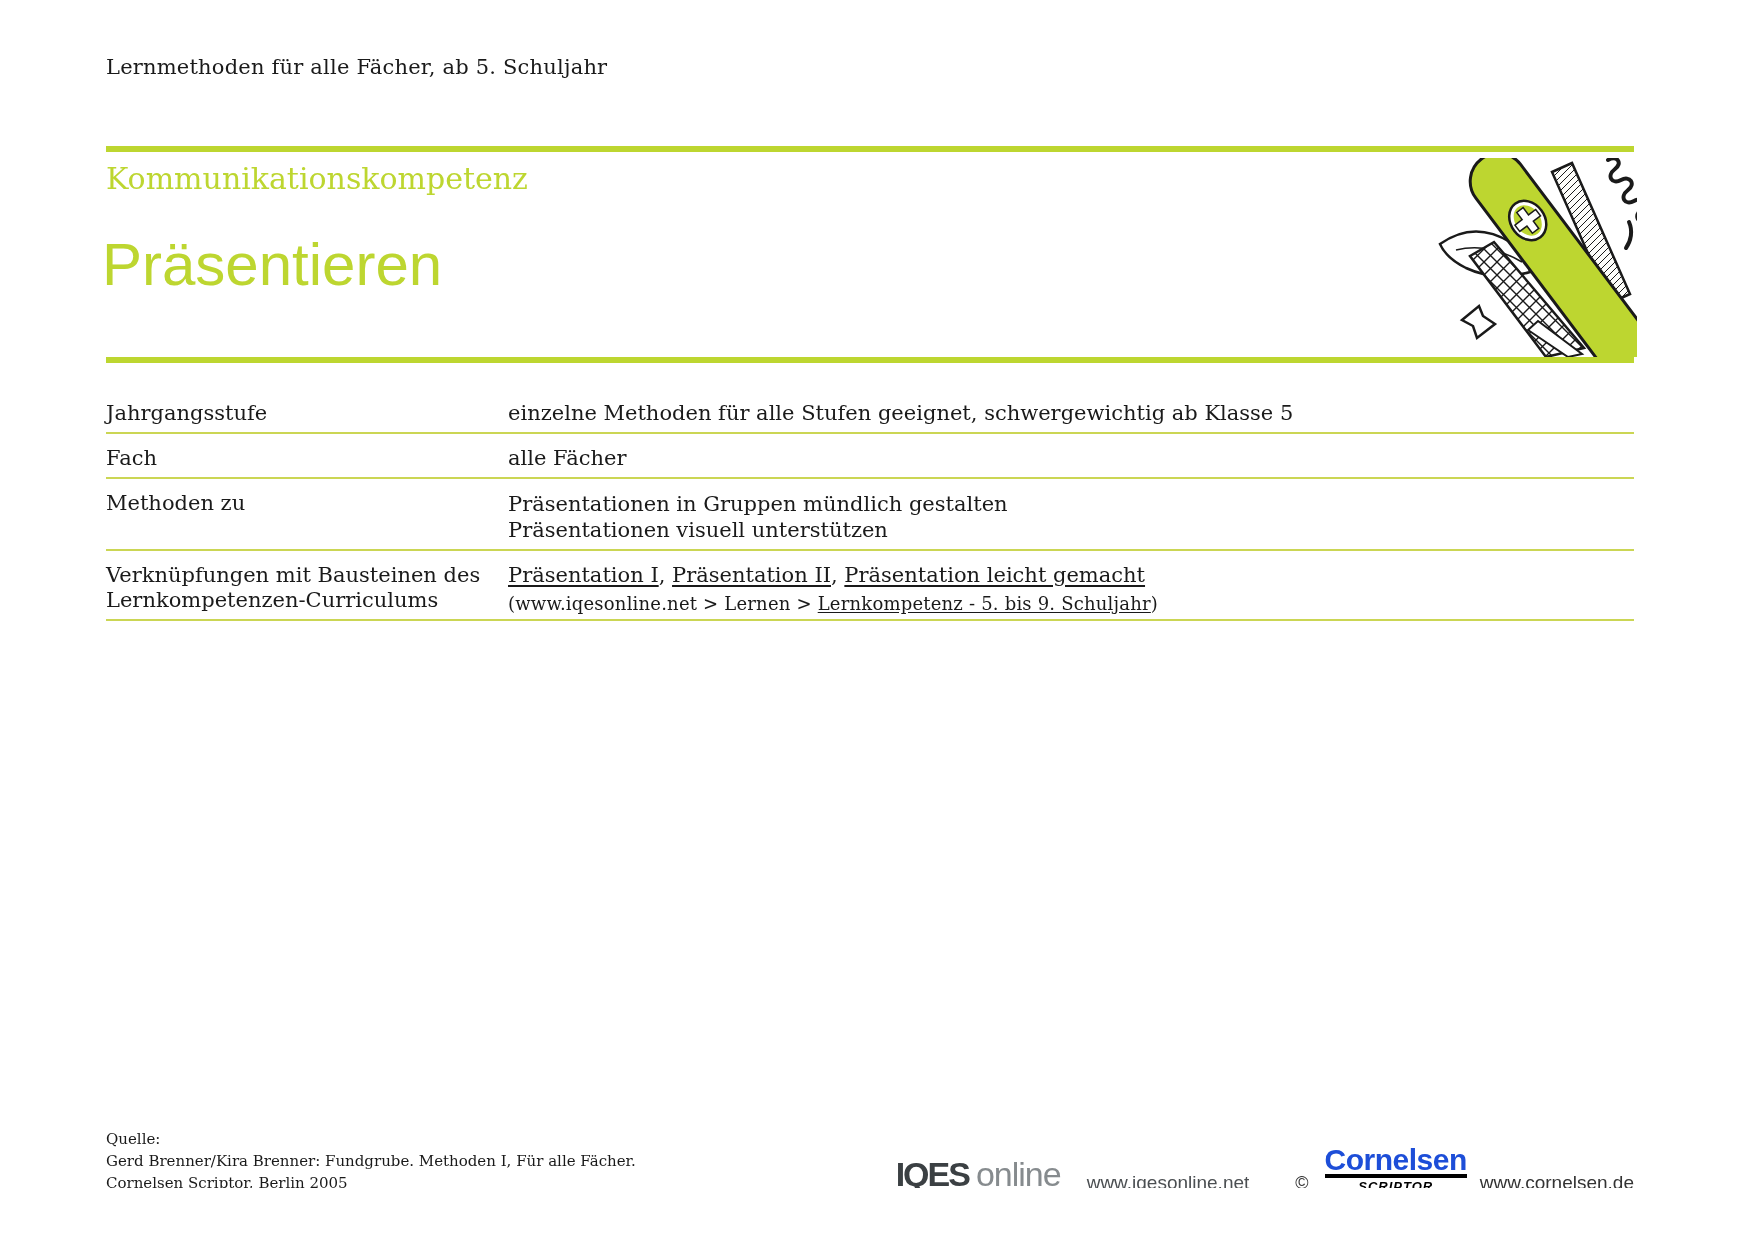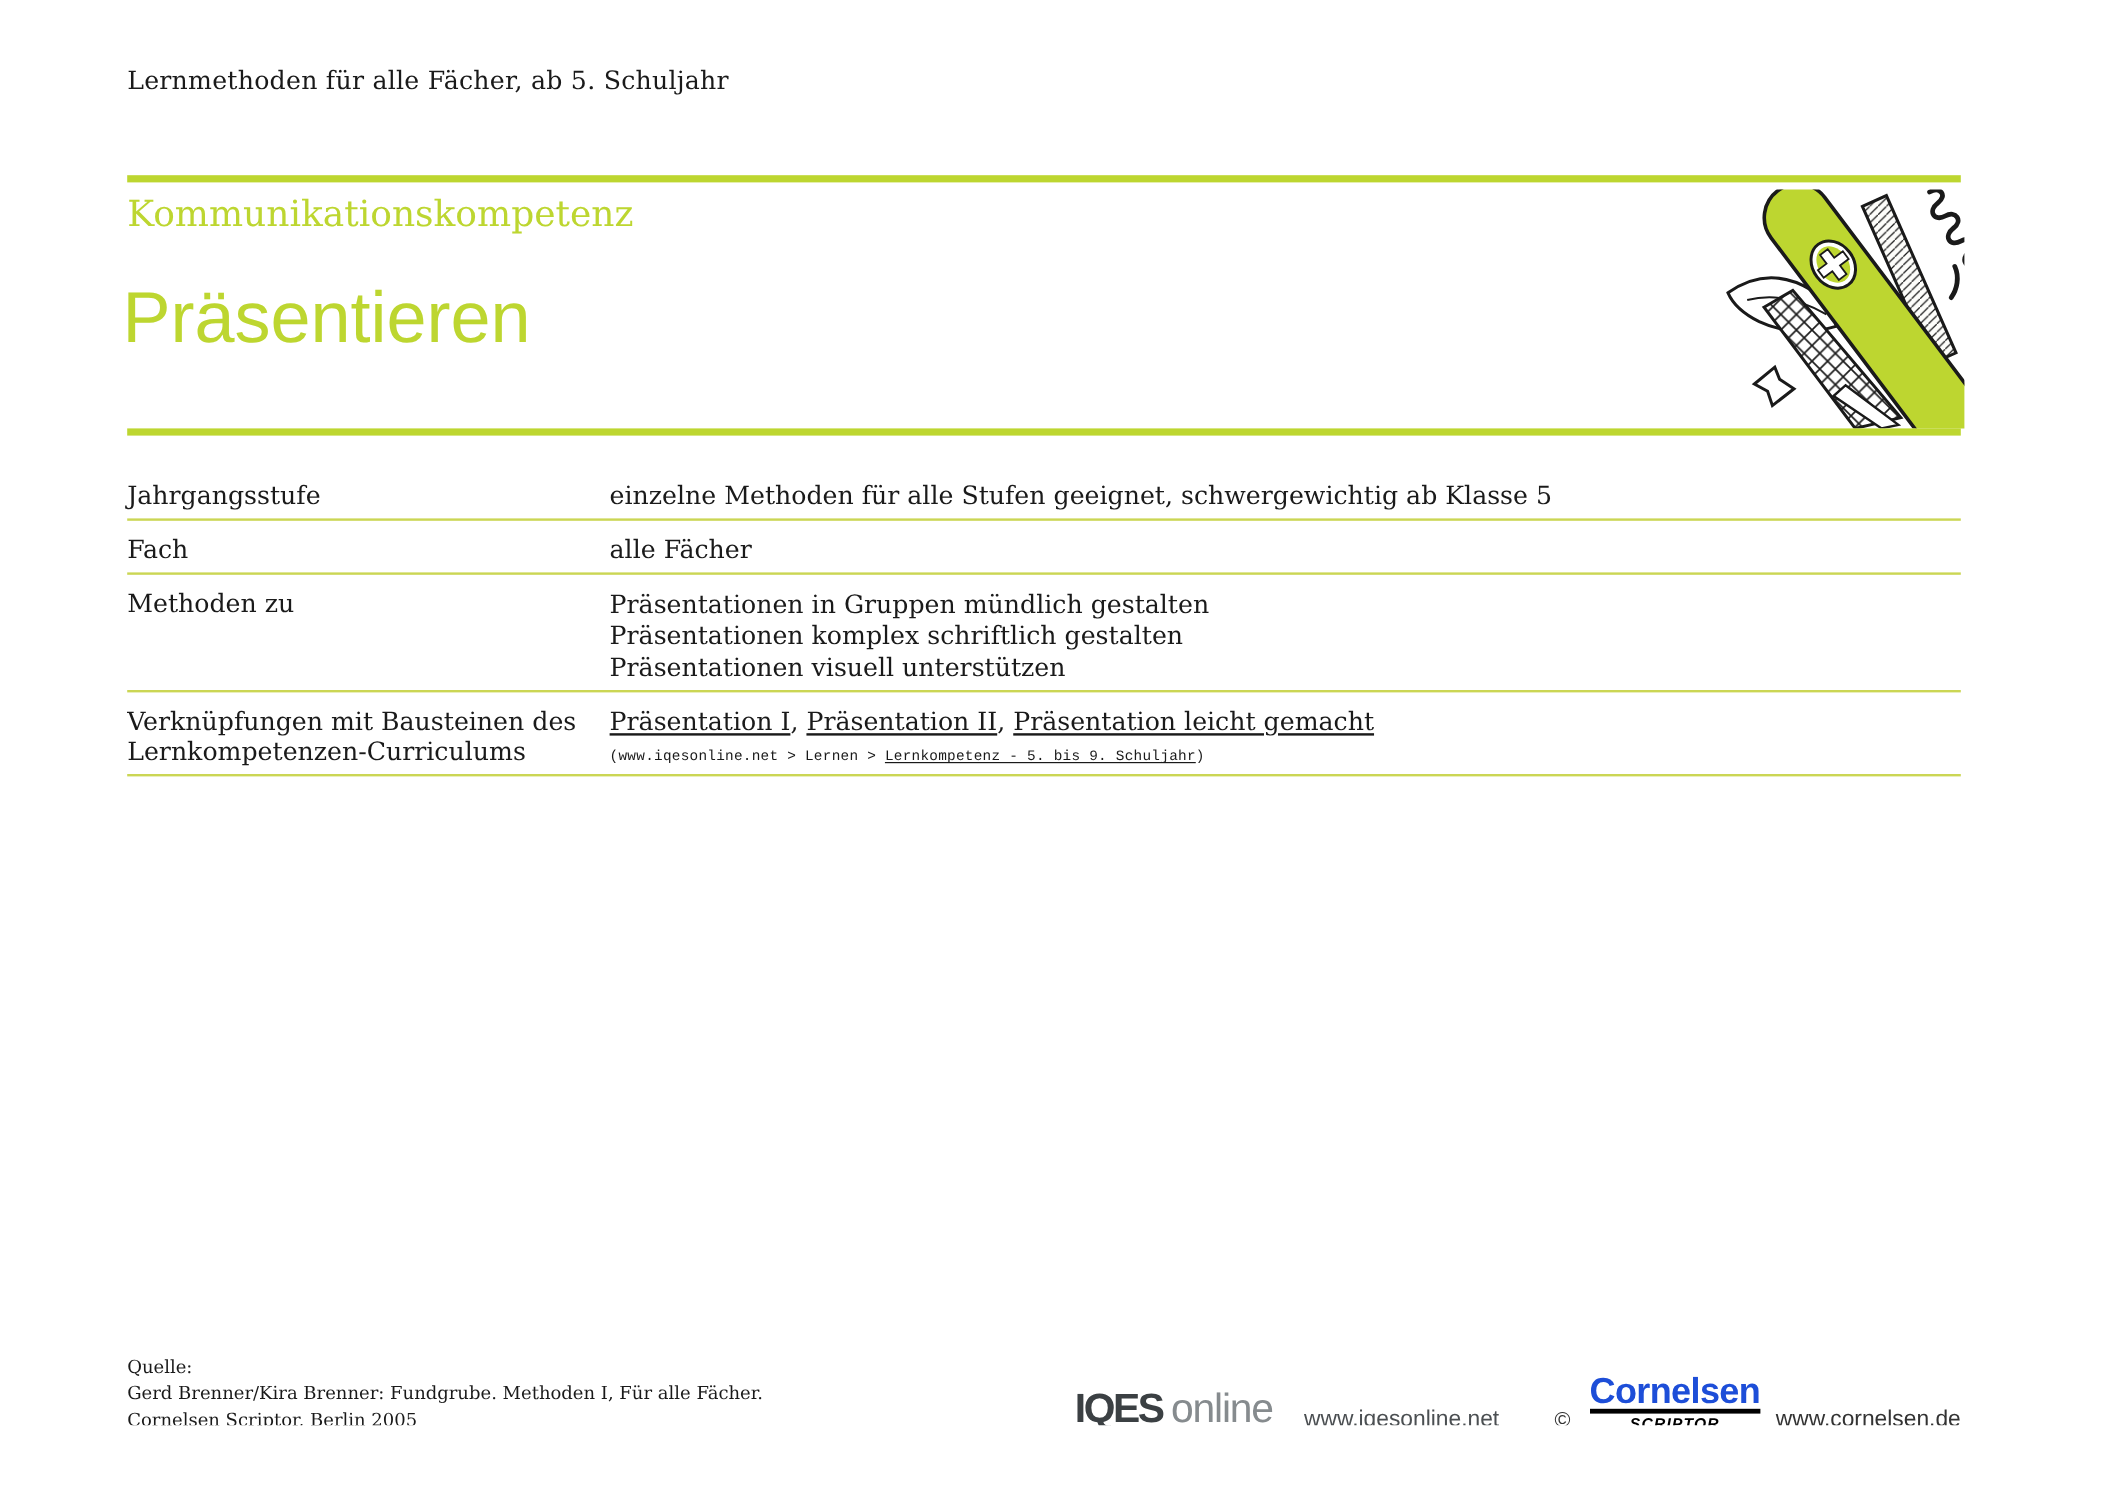--- a/index.html
+++ b/index.html
@@ -46,21 +46,21 @@
     display:flex;
     padding:12px 0 6px 0;
     border-bottom:2px solid var(--separator);
     font-size:21px;line-height:25px;
   }
   .row:first-child{padding-top:38px;}
   .cell.label{width:402px;flex:none;}
   .cell.value{flex:1;}
   .value-lines div{line-height:26px;}
   .doc-link{color:inherit;text-decoration:underline;text-underline-offset:3px;cursor:pointer;}
-  .ref-line{font-size:12px;line-height:18px;margin-top:7px;letter-spacing:.2px;font-family:Liberation Mono, monospace;}
+  .ref-line{font-size:18px;line-height:18px;margin-top:7px;letter-spacing:.2px;}
   .ref-line .doc-link{text-underline-offset:2px;}
   
   .source{position:absolute;left:106px;top:1128px;font-size:15px;line-height:22px;}
   
   .footer-right{
     position:absolute;right:120px;top:1146px;
     display:flex;align-items:flex-end;
     font-family:"Liberation Sans", sans-serif;
   }
   .iqes-logo{display:flex;align-items:baseline;}
@@ -145,21 +145,20 @@
 
     <div class="row">
       <div class="cell label">Fach</div>
       <div class="cell value">alle Fächer</div>
     </div>
 
     <div class="row">
       <div class="cell label">Methoden zu</div>
       <div class="cell value value-lines">
         <div>Präsentationen in Gruppen mündlich gestalten</div>
-        <div>Präsentationen komplex schriftlich gestalten</div>
         <div>Präsentationen visuell unterstützen</div>
       </div>
     </div>
 
     <div class="row">
       <div class="cell label">Verknüpfungen mit Bausteinen des Lernkompetenzen-Curriculums</div>
       <div class="cell value">
         <div class="links-line"><a class="doc-link">Präsentation I</a><span>, </span><a class="doc-link">Präsentation II</a><span>, </span><a class="doc-link">Präsentation leicht gemacht</a></div>
         <div class="ref-line"><span>(www.iqesonline.net &gt; Lernen &gt; </span><a class="doc-link">Lernkompetenz - 5. bis 9. Schuljahr</a><span>)</span></div>
       </div>

